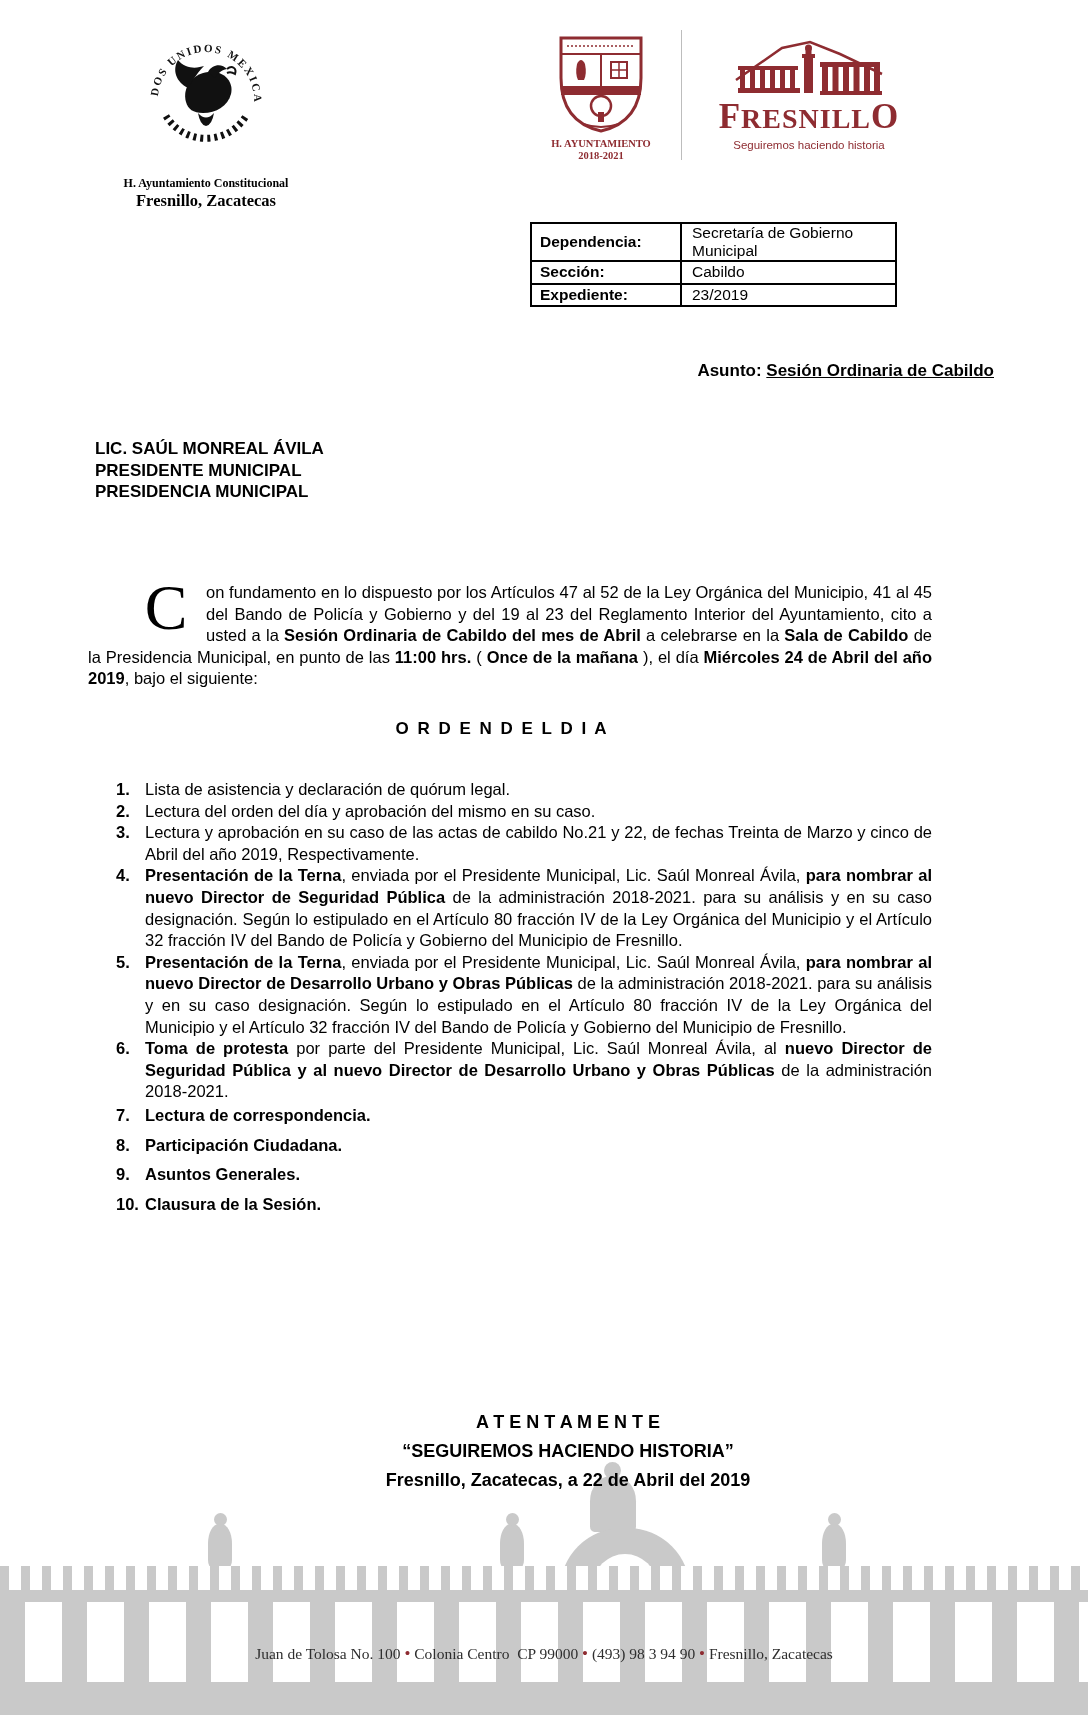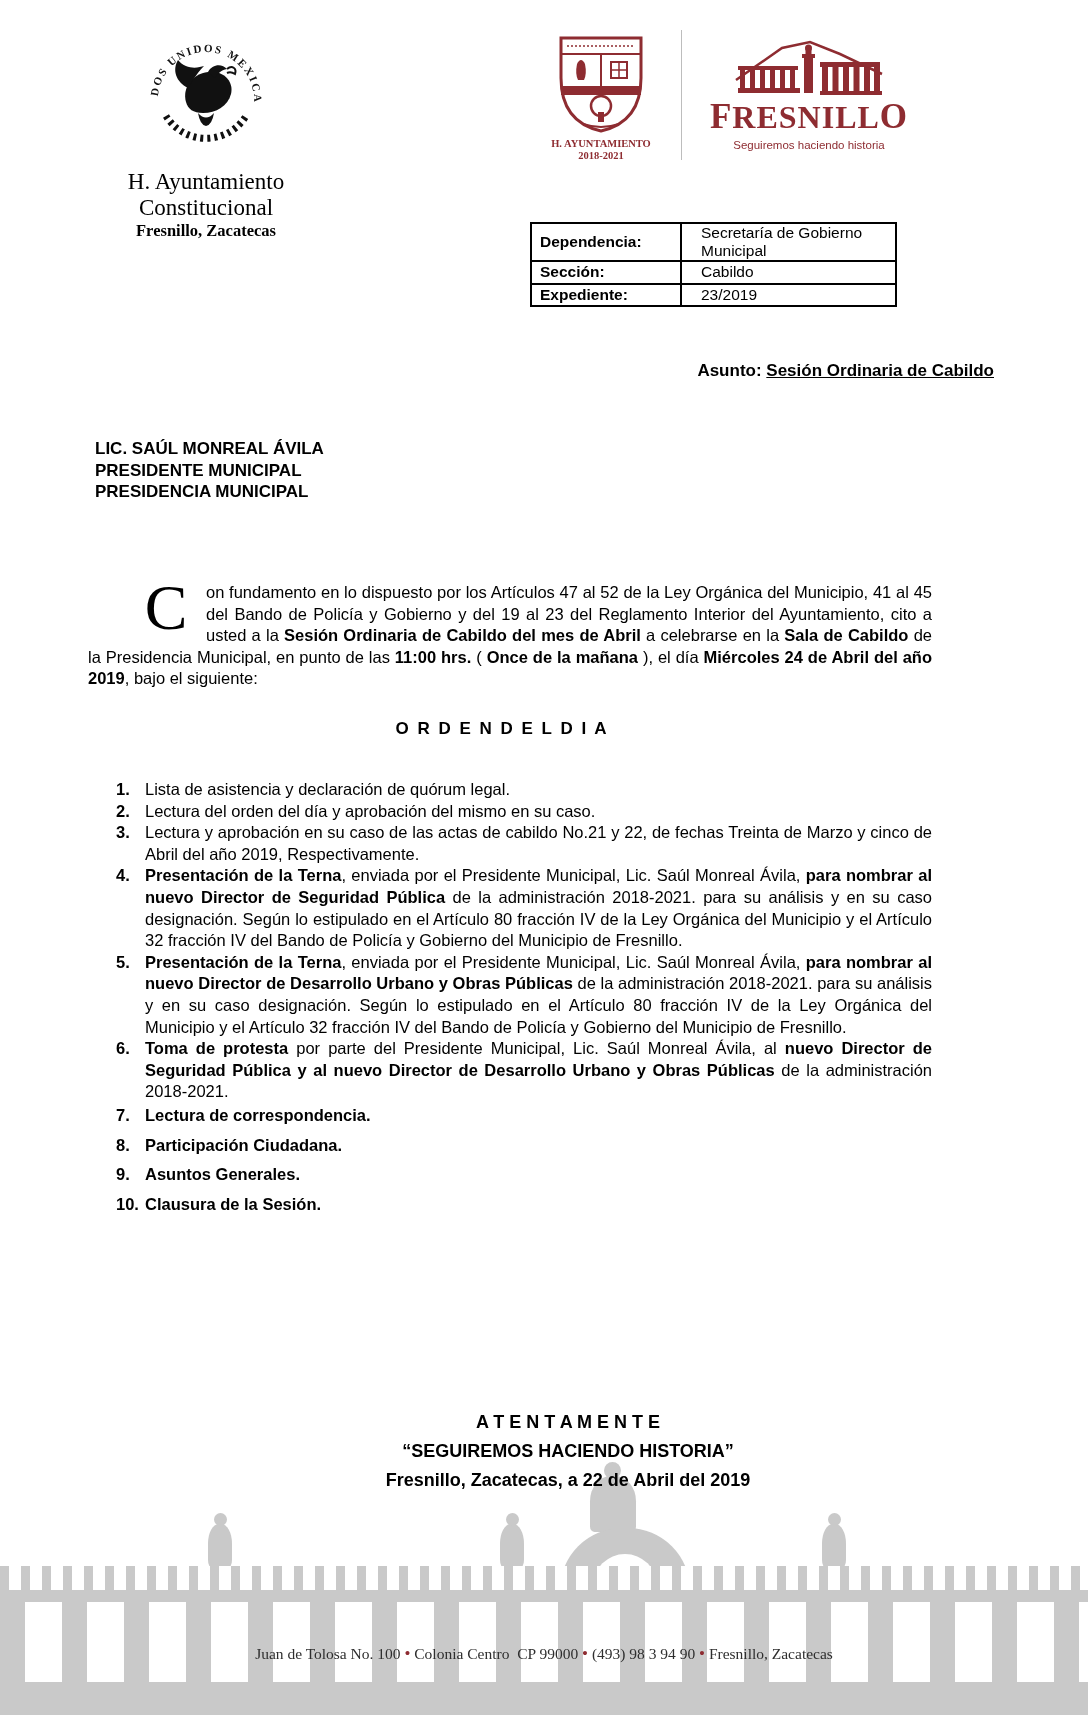--- a/index.html
+++ b/index.html
@@ -2,39 +2,39 @@
 <html><head>
 <meta charset="utf-8">
 <style>
   html,body{margin:0;padding:0;background:#fff;}
   .page{position:relative;width:1088px;height:1715px;background:#fff;overflow:hidden;
         font-family:"Liberation Sans",sans-serif;color:#000;}
 
   
   .hdr-left{position:absolute;left:70px;top:28px;width:272px;text-align:center;}
   .hdr-left svg{display:block;margin:0 auto;}
-  .org1{font-family:"Liberation Serif",serif;font-weight:normal;font-size:23px;margin-top:13px;}
+  .org1{font-family:"Liberation Serif",serif;font-weight:bold;font-size:12px;margin-top:20px;}
   .org2{font-family:"Liberation Serif",serif;font-weight:bold;font-size:16.5px;}
 
   .crest{position:absolute;left:543px;top:34px;width:116px;text-align:center;}
   .crest-cap{color:#8e2c31;font-weight:bold;font-size:10.5px;font-family:"Liberation Serif",serif;line-height:12px;}
 
   .hdr-divider{position:absolute;left:681px;top:30px;width:1px;height:130px;background:#bdbdbd;}
 
   .brand{position:absolute;left:700px;top:40px;width:218px;text-align:center;color:#8e2c31;}
   .brand-name{font-family:"Liberation Serif",serif;font-weight:bold;letter-spacing:1px;line-height:30px;}
   .brand-name .big{font-size:35px;}
-  .brand-name .mid{font-size:32px;}
+  .brand-name .mid{font-size:28px;}
   .brand-tagline{font-size:11.5px;margin-top:1px;}
 
   
   .meta{position:absolute;left:530px;top:222px;width:367px;border-collapse:collapse;}
   .meta td{border:2px solid #000;font-size:15.5px;height:20.5px;padding:0 0 0 8px;vertical-align:middle;}
   .meta td.lbl{font-weight:bold;width:140px;}
-  .meta td.val{padding-left:19px;}
+  .meta td.val{padding-left:10px;}
 
   
   .subject{position:absolute;top:361px;right:94px;font-size:17px;font-weight:bold;}
   .subject .u{text-decoration:underline;}
 
   
   .addressee{position:absolute;left:95px;top:438px;font-size:17px;font-weight:bold;line-height:21.5px;}
 
   
   .bodypar{position:absolute;left:88px;top:582px;width:844px;font-size:16.5px;line-height:21.6px;text-align:justify;}

